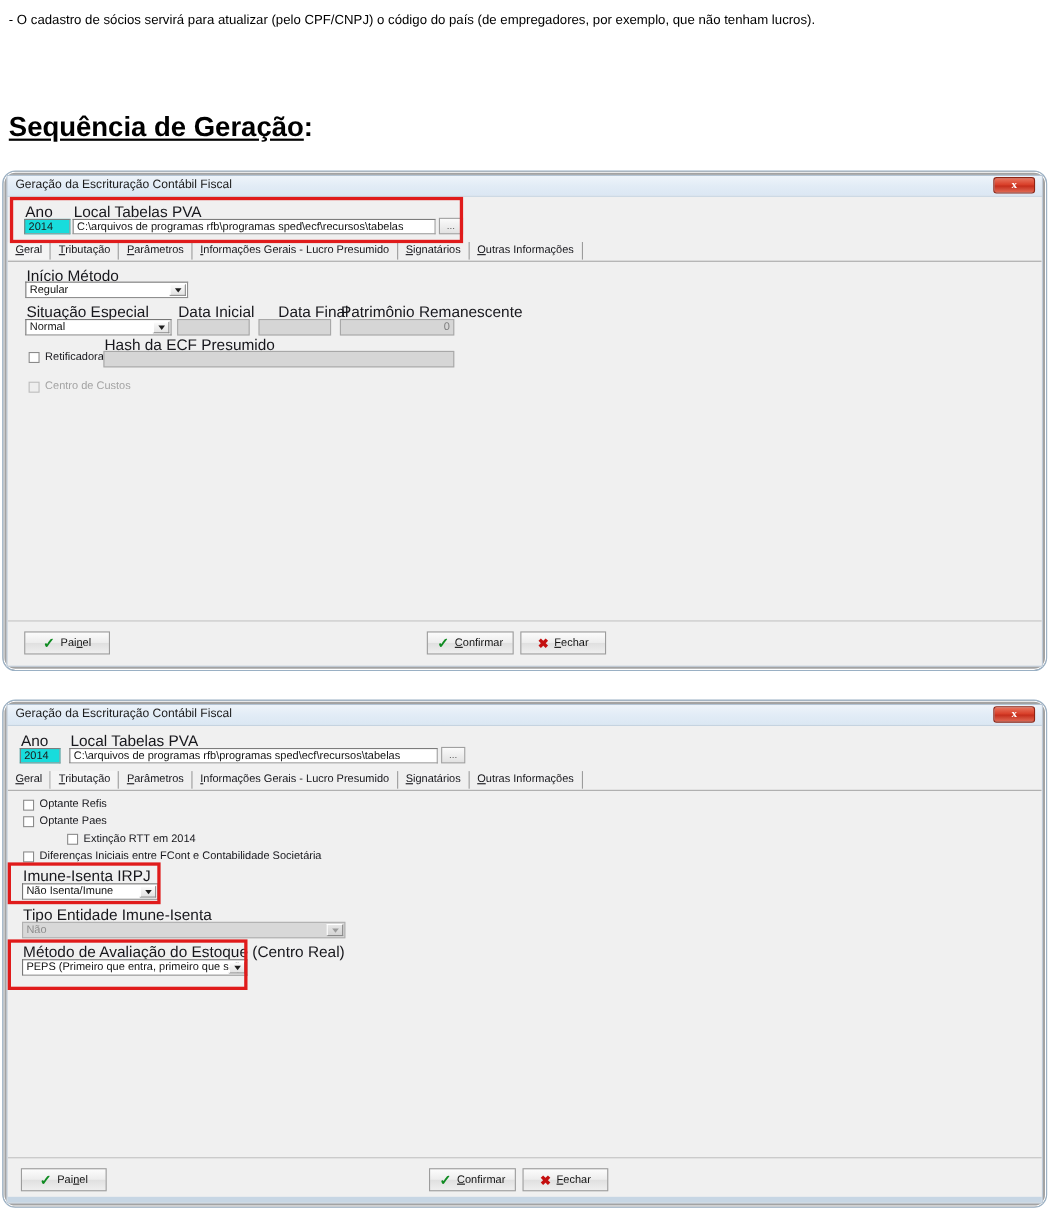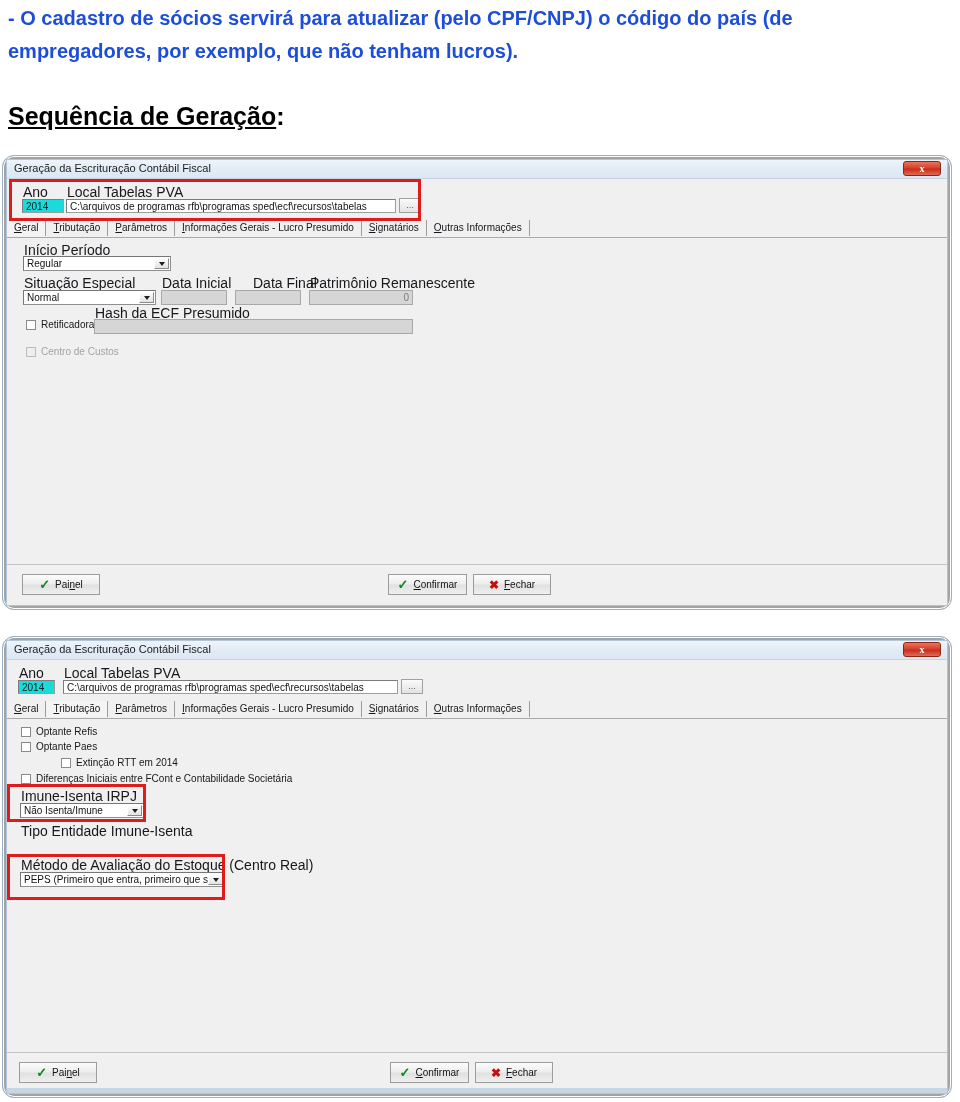--- a/index.html
+++ b/index.html
@@ -14,24 +14,24 @@
     position: relative;
     overflow: hidden;
   }
 
   
   .doc-text {
     position: absolute;
     left: 8px;
     top: 2px;
     width: 930px;
-    font-size: 20px;
+    font-size: 12px;
     line-height: 33px;
-    color: #1d4ed8;
-    font-weight: 700;
+    color: #000000;
+    font-weight: 400;
   }
   .doc-heading {
     position: absolute;
     left: 8px;
     top: 102px;
     font-size: 25px;
     color: #000000;
     font-weight: bold;
   }
   .doc-heading .u {
@@ -313,21 +313,21 @@
 
       <div class="tabstrip" style="top:41px;">
         <div class="tab active"><u>G</u><span>eral</span></div>
         <div class="tab"><u>T</u><span>ributação</span></div>
         <div class="tab"><u>P</u><span>arâmetros</span></div>
         <div class="tab"><u>I</u><span>nformações Gerais - Lucro Presumido</span></div>
         <div class="tab"><u>S</u><span>ignatários</span></div>
         <div class="tab"><u>O</u><span>utras Informações</span></div>
       </div>
 
-      <div class="lbl" style="left:17px; top:66px;">Início Período</div>
+      <div class="lbl" style="left:17px; top:66px;">Início Método</div>
       <div class="combo" style="left:16px; top:77px; width:148px; height:15px;">
         <span>Regular</span>
         <span class="arrowbox">
             <span class="caret"></span>
           </span>
       </div>
 
       <div class="lbl" style="left:17px; top:99px;">Situação Especial</div>
       <div class="combo" style="left:16px; top:111px; width:133px; height:15px;">
         <span>Normal</span>
@@ -423,20 +423,26 @@
 
       <div class="lbl" style="left:14px; top:131px;">Imune-Isenta IRPJ</div>
       <div class="combo" style="left:13px; top:143px; width:124px; height:15px;">
         <span>Não Isenta/Imune</span>
         <span class="arrowbox">
             <span class="caret"></span>
           </span>
       </div>
 
       <div class="lbl" style="left:14px; top:166px;">Tipo Entidade Imune-Isenta</div>
+      <div class="combo disabled" style="left:13px; top:178px; width:294px; height:15px;">
+        <span>Não</span>
+        <span class="arrowbox">
+            <span class="caret"></span>
+          </span>
+      </div>
 
       <div class="lbl" style="left:14px; top:200px;">Método de Avaliação do Estoque (Centro Real)</div>
       <div class="combo" style="left:13px; top:212px; width:205px; height:15px;">
         <span>PEPS (Primeiro que entra, primeiro que sai)</span>
         <span class="arrowbox">
             <span class="caret"></span>
           </span>
       </div>
     </div>
 

